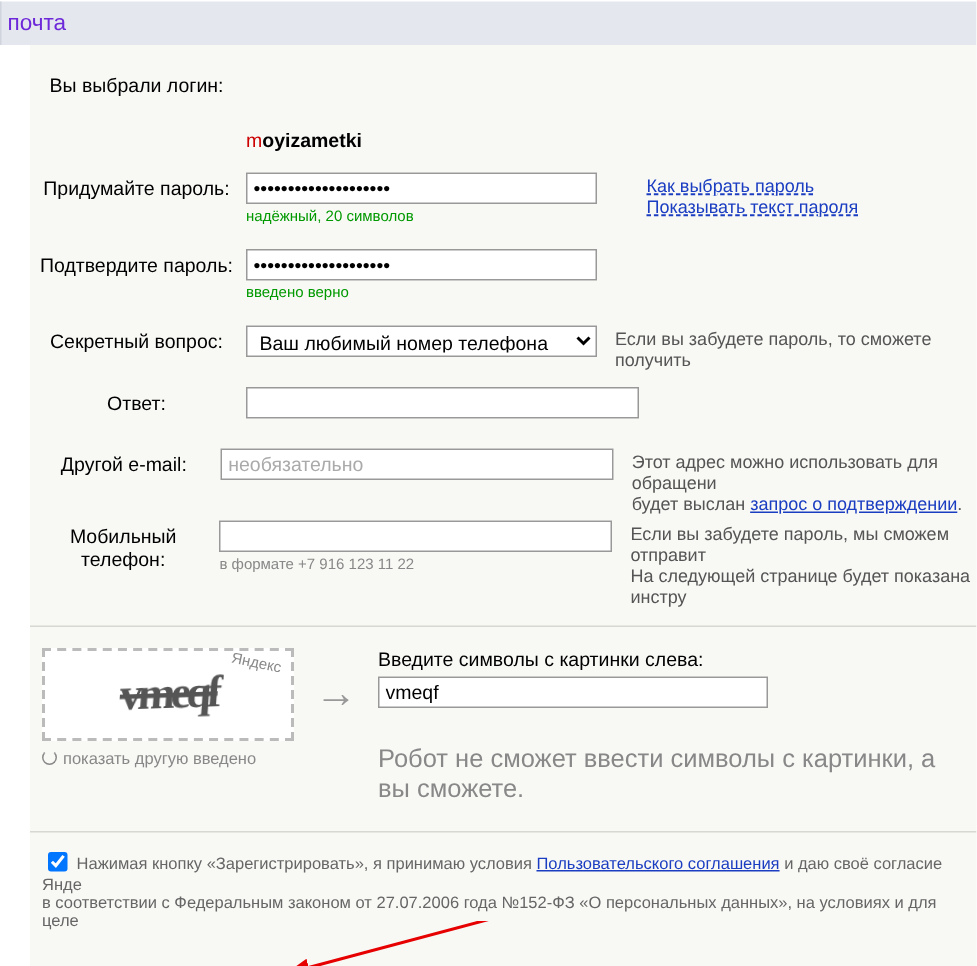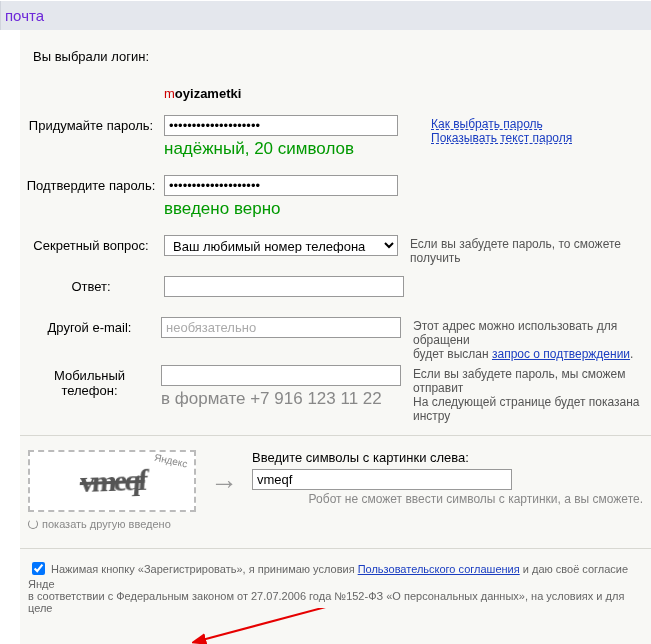--- a/index.html
+++ b/index.html
@@ -66,23 +66,23 @@
     font-family: Arial, sans-serif;
     font-size: 13px;
     border: 1px solid #999;
     padding: 2px 4px;
     height: 21px;
     background: #fff;
   }
   .pw-input { width: 234px; border-bottom: 3px solid #0a0; }
   .pw-input2 { width: 234px; }
   .sel { width: 234px; height: 21px; }
-  .text-input { width: 240px; }
+  .text-input { width: 262px; }
   .hint {
-    font-size: 17px;
+    font-size: 10px;
     color: #888;
     margin: 3px 0 12px 0;
   }
   .hint.green { color: #090; }
   .placeholder-style { color: #aaa; }
   .redacted {
     position: relative;
     background: #fff;
   }
   .redacted::after {
@@ -155,24 +155,23 @@
   }
   .captcha-label {
     font-size: 13px;
     margin-bottom: 4px;
   }
   .captcha-input {
     width: 260px;
     font-size: 15px;
   }
   .captcha-hint {
-    font-size: 12px;
+    font-size: 17px;
     color: #888;
-    margin-top: 2px;
-    text-align: right;
+    margin-top: 24px;
   }
 
   .agree-block {
     border-top: 1px solid #d8d8d2;
     margin-top: 10px;
     padding: 10px 8px 0 8px;
     font-size: 11px;
     color: #666;
   }
   .agree-block .link { color: #1a3dc1; text-decoration: underline; }

